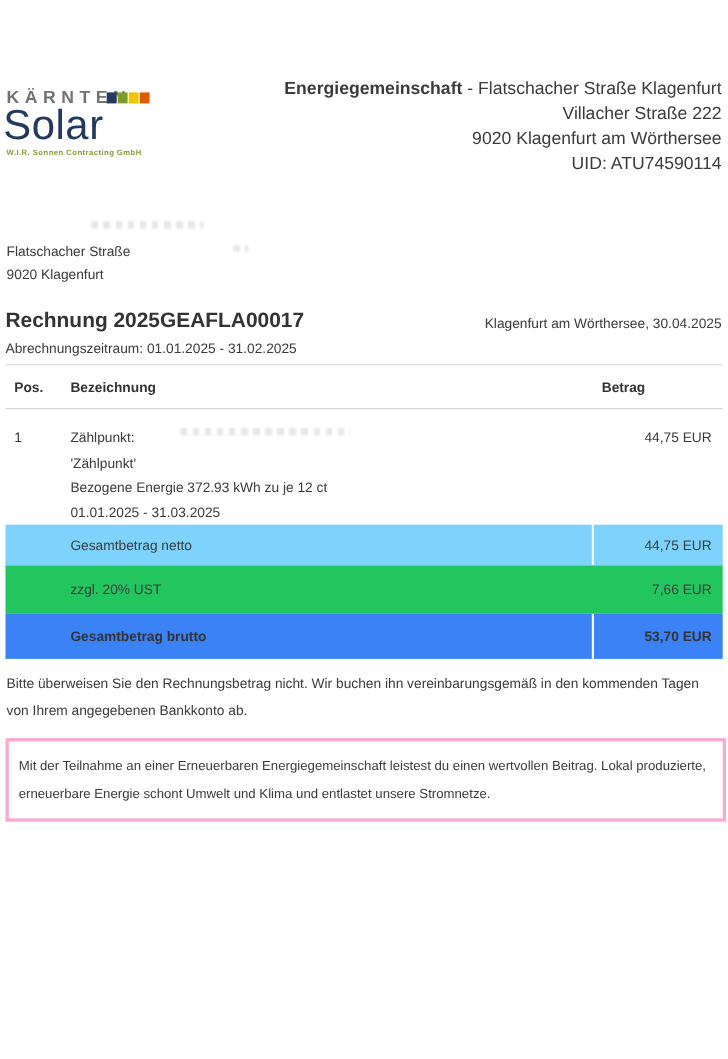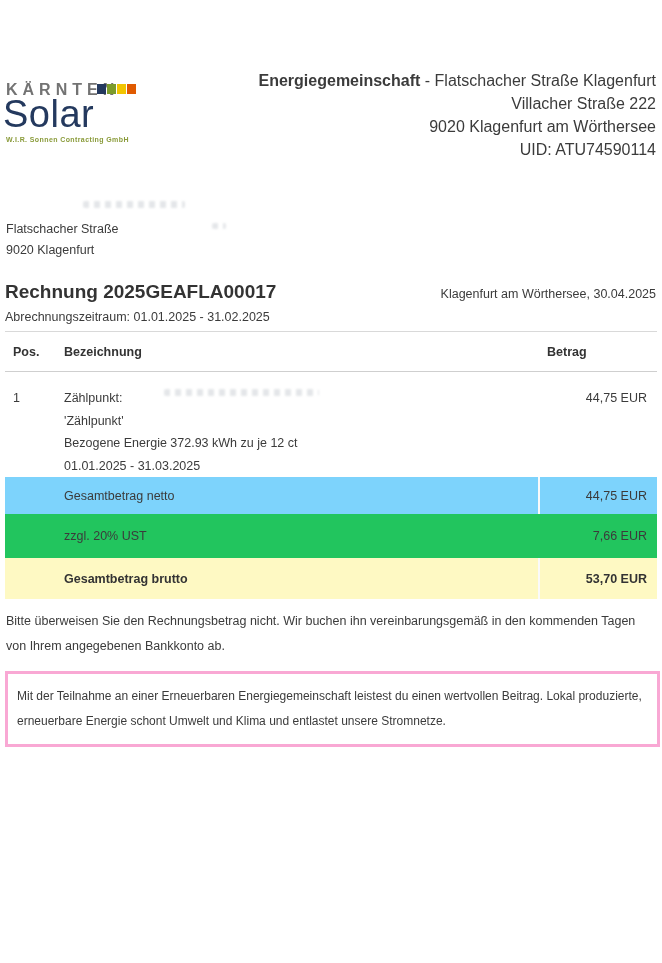--- a/index.html
+++ b/index.html
@@ -51,21 +51,21 @@
   #row1-desc{left:64px;top:387px;font-size:12.5px;line-height:22.5px;}
   #row1-amount{right:15px;top:387px;font-size:12.5px;line-height:22.5px;}
 
   
   .total-row{left:5px;width:652px;}
   .total-row .label{position:absolute;left:59px;top:50%;transform:translateY(-50%);font-size:12.5px;}
   .total-row .amount{position:absolute;right:10px;top:50%;transform:translateY(-50%);font-size:12.5px;}
   .total-row .divider{position:absolute;left:533px;top:0;bottom:0;width:2px;background:#fafafa;}
   #total-netto{top:477px;height:37px;background:#7dd3fc;}
   #total-ust{top:514px;height:44px;background:#22c55e;}
-  #total-brutto{top:558px;height:41px;background:#fef9c3;}
+  #total-brutto{top:558px;height:41px;background:#3b82f6;}
   #total-brutto .label,#total-brutto .amount{font-weight:bold;color:#333333;}
 
   
   #payment-note{left:6px;top:609px;width:645px;font-size:12.5px;line-height:25px;}
   #info-box{left:5px;top:671px;width:631px;border:3px solid #f9a8d4;
             padding:10px 9px;font-size:12px;line-height:25px;background:#ffffff;}
 </style>
 </head>
 <body>
 

